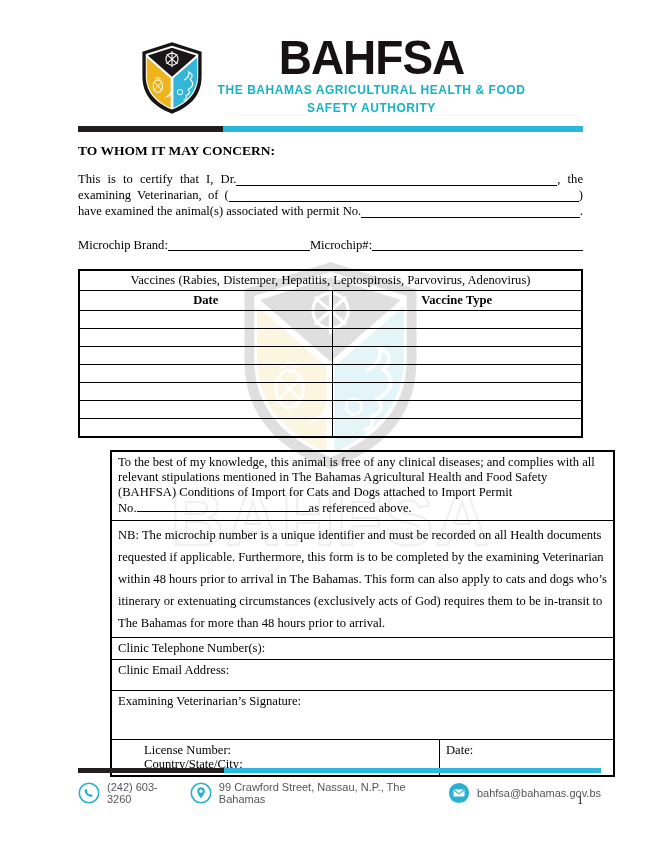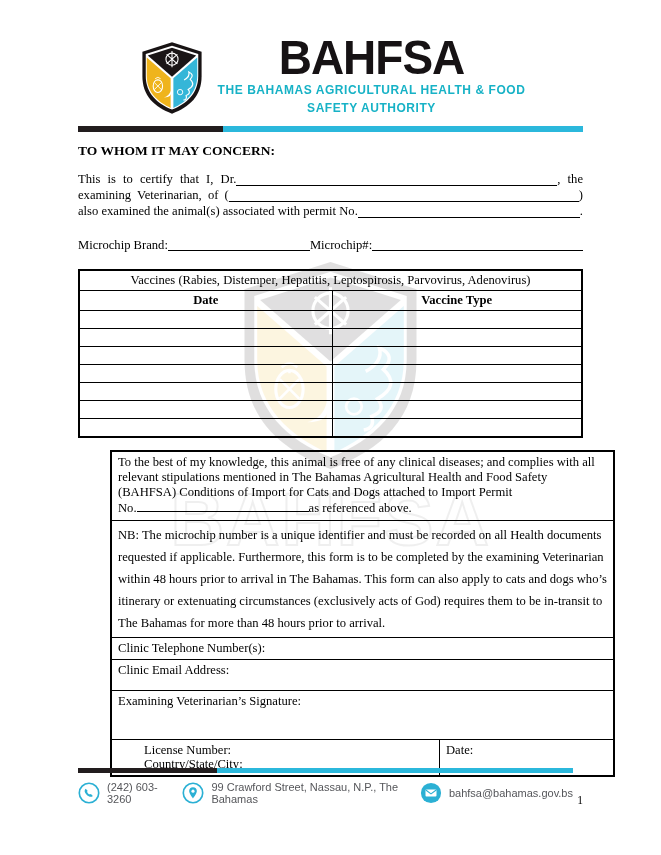--- a/index.html
+++ b/index.html
@@ -58,21 +58,21 @@
   .itable td{border:1px solid #000;vertical-align:top;padding:3px 6px;font-size:12.6px;}
   .decl-body{line-height:15.2px;}
   .decl-line{display:flex;align-items:baseline;line-height:15.2px;white-space:pre;}
   .decl-line .b{width:172px;border-bottom:1px solid #000;height:11px;}
   .nb{line-height:22px;height:85px;}
   .row-phone td{height:14px;}
   .row-email td{height:24px;}
   .row-sign td{height:42px;}
   .row-lic .left{width:65.3%;height:24px;line-height:14.5px;padding-left:32px;}
   
-  .footer{position:absolute;left:78px;right:88px;top:768px;z-index:1;}
+  .footer{position:absolute;left:78px;right:60px;top:768px;z-index:1;}
   .footer .rule2{height:5px;width:100%;background:linear-gradient(to right,#221d1e 0 28%,#2bb8dc 28% 100%);}
   .contact{
     display:flex;align-items:center;margin-top:8px;
     font-family:"Liberation Sans", sans-serif;font-size:11px;color:#55565a;
   }
   .contact .ic{width:22px;height:22px;flex:0 0 22px;margin-right:7px;}
   .contact .gap{width:16px;}
   .pageno{
     position:absolute;right:78px;top:794px;font-size:11.5px;z-index:1;
     font-family:"Liberation Serif", serif;
@@ -133,21 +133,21 @@
     <div class="salutation">TO WHOM IT MAY CONCERN:</div>
 
     <div class="certify">
       <div class="pline js1">
         <span>This is to certify that I, Dr.</span><span class="blank"></span><span>, the</span>
       </div>
       <div class="pline js2">
         <span>examining Veterinarian, of (</span><span class="blank"></span><span>)</span>
       </div>
       <div class="pline">
-        <span>also examined the animal(s) associated with permit No.</span><span class="blank"></span><span>.</span>
+        <span>have examined the animal(s) associated with permit No.</span><span class="blank"></span><span>.</span>
       </div>
     </div>
 
     <div class="chiprow">
       <span>Microchip Brand:</span><span class="b1"></span><span>Microchip#:</span><span class="blank"></span>
     </div>
 
     <table class="vtable">
       <tbody>
         <tr>

